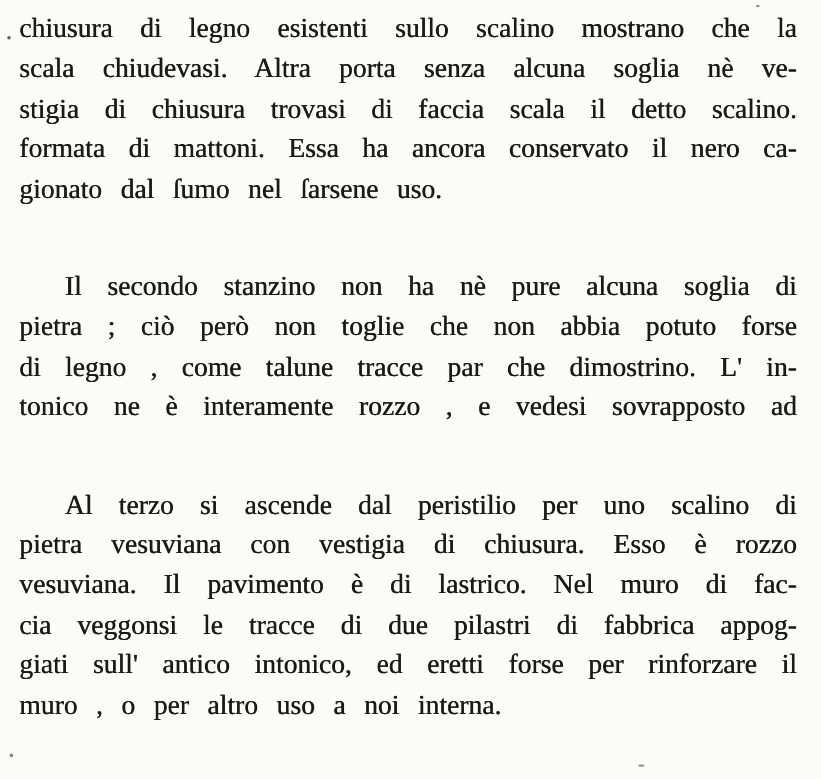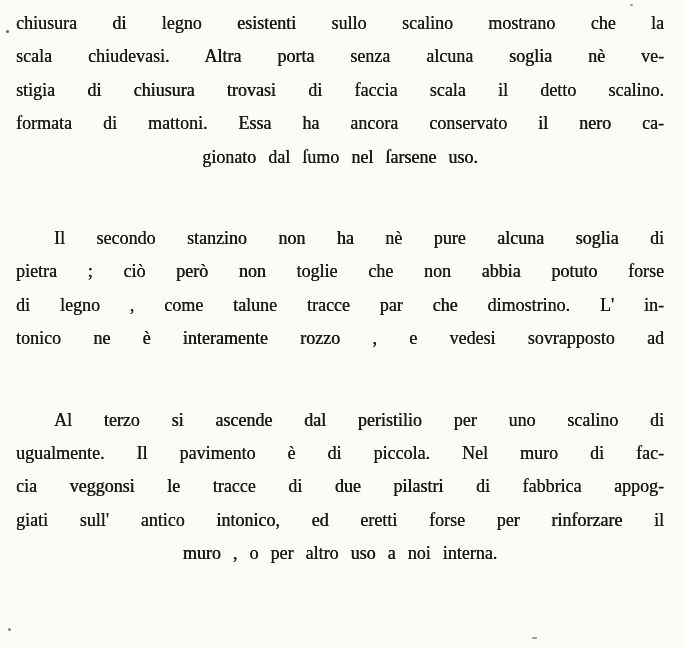--- a/index.html
+++ b/index.html
@@ -13,28 +13,28 @@
     overflow: hidden;
     position: relative;
   }
   .page {
     position: relative;
     width: 684px;
     height: 639px;
     box-sizing: border-box;
     padding: 7px 20px 0 16px;
     font-family: "Liberation Serif", "DejaVu Serif", serif;
-    font-size: 18px;
+    font-size: 23px;
     line-height: 33.4px;
     color: #1b1a18;
     text-shadow: 0.35px 0 0 currentColor; 
   }
   .line {
     white-space: nowrap;
-    text-align: center;
+    text-align: left;
   }
   .just {
     white-space: normal;
     text-align: justify;
     text-align-last: justify;
     word-spacing: 0.12em;
   }
   .end {
     word-spacing: 0.42em; 
   }
@@ -65,17 +65,18 @@
   <div class="line just">chiusura di legno esistenti sullo scalino mostrano che la</div>
   <div class="line just">scala chiudevasi. Altra porta senza alcuna soglia nè ve-</div>
   <div class="line just">stigia di chiusura trovasi di faccia scala il detto scalino.</div>
   <div class="line just">formata di mattoni. Essa ha ancora conservato il nero ca-</div>
   <div class="line end">gionato dal ſumo nel ſarsene uso.</div>
   <div class="line just indent">Il secondo stanzino non ha nè pure alcuna soglia di</div>
   <div class="line just">pietra ; ciò però non toglie che non abbia potuto forse</div>
   <div class="line just">di legno , come talune tracce par che dimostrino. L' in-</div>
   <div class="line just">tonico ne è interamente rozzo , e vedesi sovrapposto ad</div>
   <div class="line just indent">Al terzo si ascende dal peristilio per uno scalino di</div>
-  <div class="line just">ugualmente. Il pavimento è di piccola. Nel muro di fac-</div>
+  <div class="line just">pietra vesuviana con vestigia di chiusura. Esso è rozzo</div>
+  <div class="line just">vesuviana. Il pavimento è di lastrico. Nel muro di fac-</div>
   <div class="line just">cia veggonsi le tracce di due pilastri di fabbrica appog-</div>
   <div class="line just">giati sull' antico intonico, ed eretti forse per rinforzare il</div>
   <div class="line end">muro , o per altro uso a noi interna.</div>
 </div>
 
 </body></html>

